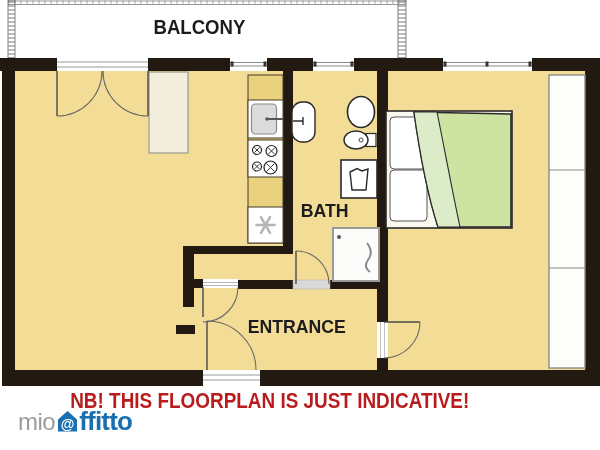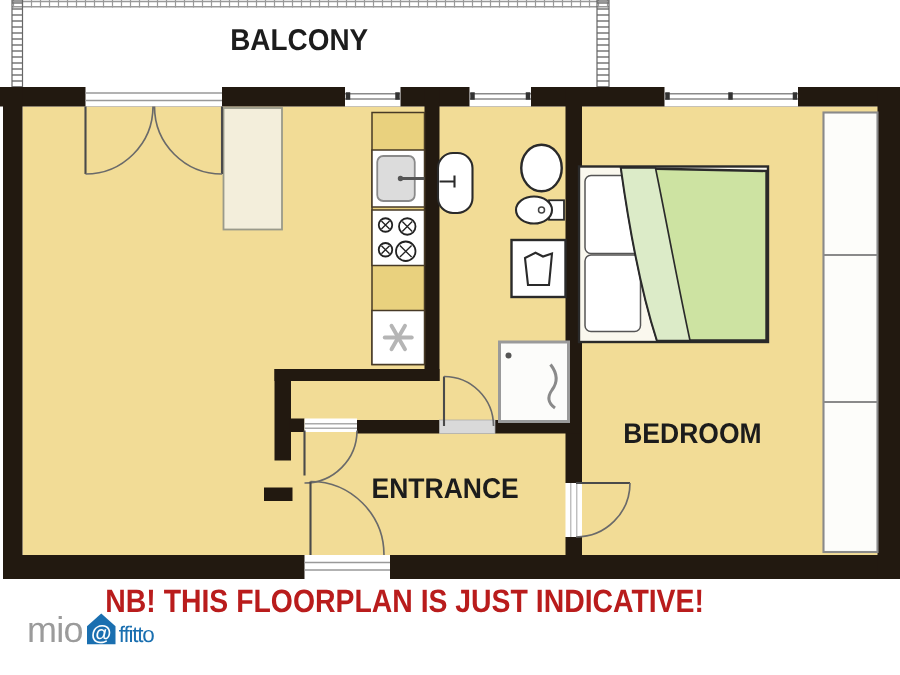--- a/index.html
+++ b/index.html
@@ -18,21 +18,21 @@
   .c-duvet{fill:var(--bed-duvet);}
   .c-flap{fill:var(--bed-flap);}
   .room-label{position:absolute;text-align:center;color:var(--label-text);
               font-weight:700;font-size:19px;line-height:18px;white-space:nowrap;}
   .room-label .sq{display:inline-block;transform:scaleX(.93);transform-origin:center;}
   .caption{position:absolute;left:0;top:389px;width:540px;text-align:center;
            color:#b91c1c;font-weight:600;font-size:21.5px;white-space:nowrap;}
   .caption .sq{display:inline-block;transform:scaleX(.88);transform-origin:center;}
   .logo{position:absolute;left:18px;top:406px;white-space:nowrap;}
   .logo .mio{font-size:24px;color:var(--logo-gray);font-weight:400;letter-spacing:-.5px;}
-  .logo .ffitto{font-size:15px;color:var(--logo-blue);font-weight:400;letter-spacing:-.8px;}
+  .logo .ffitto{font-size:26px;color:var(--logo-blue);font-weight:700;letter-spacing:-.8px;}
   .logo svg{vertical-align:-5px;margin:0 -1px 0 0;}
 </style>
 </head>
 <body>
 
 <div id="stage">
 
   <svg id="plansvg" width="600" height="450" viewBox="0 0 600 450">
     <defs>
       <pattern id="railH" width="5" height="4" patternUnits="userSpaceOnUse">
@@ -193,25 +193,25 @@
       <g>
         <path d="M207,370 V321" stroke="#4a4a4a" stroke-width="1.4"></path>
         <path d="M207,321 A49 49 0 0 1 256,370" stroke="#6a6a6a" stroke-width="1.1"></path>
       </g>
     </g>
   </svg>
 
   <div class="room-label" style="left:99px;top:18px;width:200px;font-size:20px;">
     <span class="sq">BALCONY</span>
   </div>
+  <div class="room-label" style="left:275px;top:202px;width:100px;">
+    <span class="sq">BATH</span>
+  </div>
   <div class="room-label" style="left:217px;top:318px;width:160px;">
     <span class="sq">ENTRANCE</span>
-  </div>
-  <div class="room-label" style="left:382px;top:281px;width:160px;">
-    <span class="sq">BEDROOM</span>
   </div>
 
   <div class="caption">
     <span class="sq">NB! THIS FLOORPLAN IS JUST INDICATIVE!</span>
   </div>
 
   <div class="logo">
     <span class="mio">mio</span><svg width="25" height="27" viewBox="0 0 25 27">
         <path d="M3,11.5 L12.5,3 L22,11.5 L22,23.5 L3,23.5 Z" fill="#1a6fb0"></path>
         <text x="12.5" y="20.5" font-size="14" font-weight="bold" fill="#ffffff" text-anchor="middle" font-family="Liberation Sans, sans-serif">@</text>

